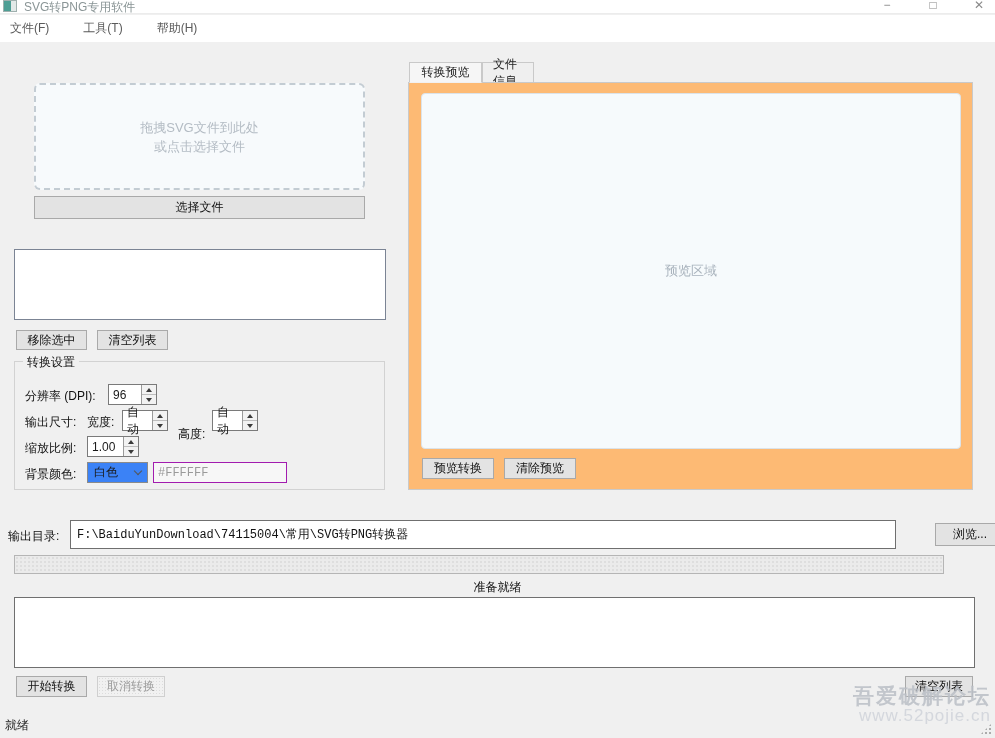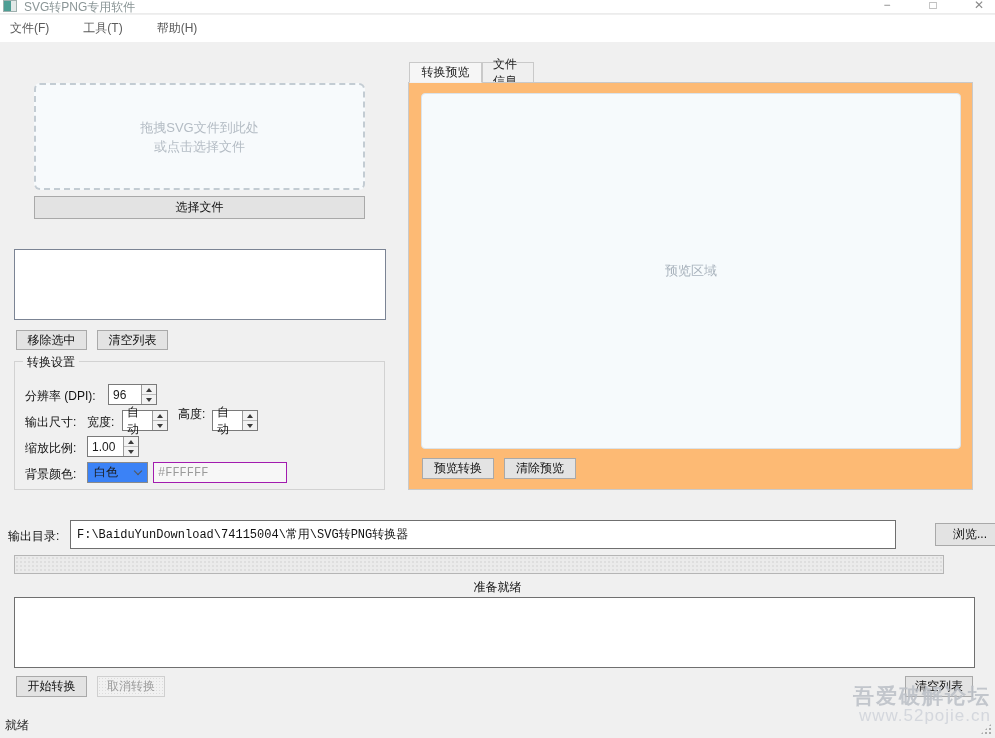--- a/index.html
+++ b/index.html
@@ -193,21 +193,21 @@
       <div class="val">自动</div>
       <div class="arrows">
         <div class="sb">
             <div class="tri-up"></div>
           </div>
         <div class="sb">
             <div class="tri-down"></div>
           </div>
       </div>
     </div>
-    <div class="field-label" style="left:163px; top:44px;">高度:</div>
+    <div class="field-label" style="left:163px; top:64px;">高度:</div>
     <div class="spin" style="left:197px; top:48px; width:46px; height:21px;">
       <div class="val">自动</div>
       <div class="arrows">
         <div class="sb">
             <div class="tri-up"></div>
           </div>
         <div class="sb">
             <div class="tri-down"></div>
           </div>
       </div>

